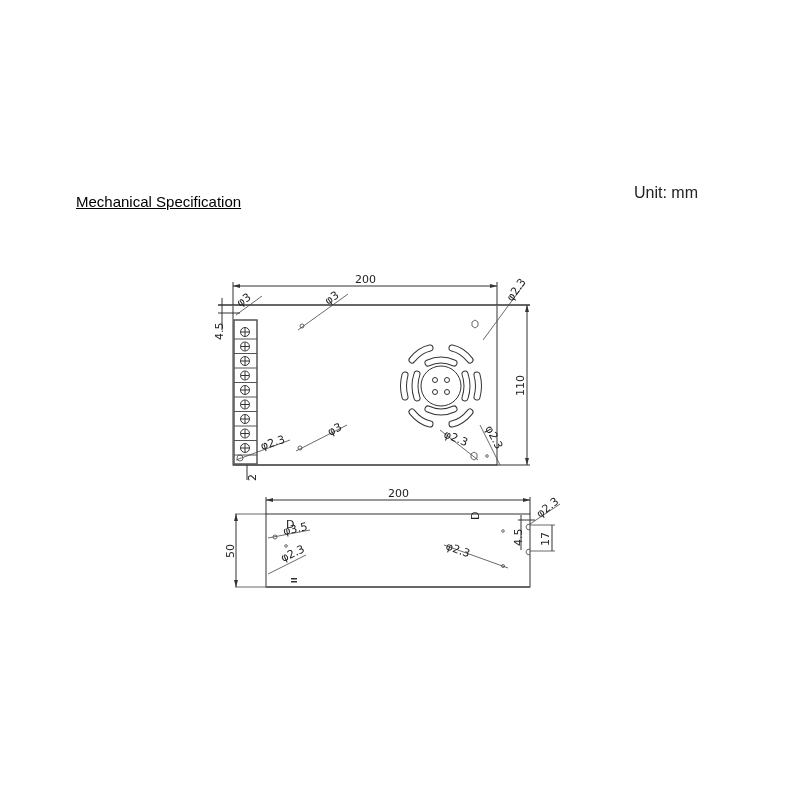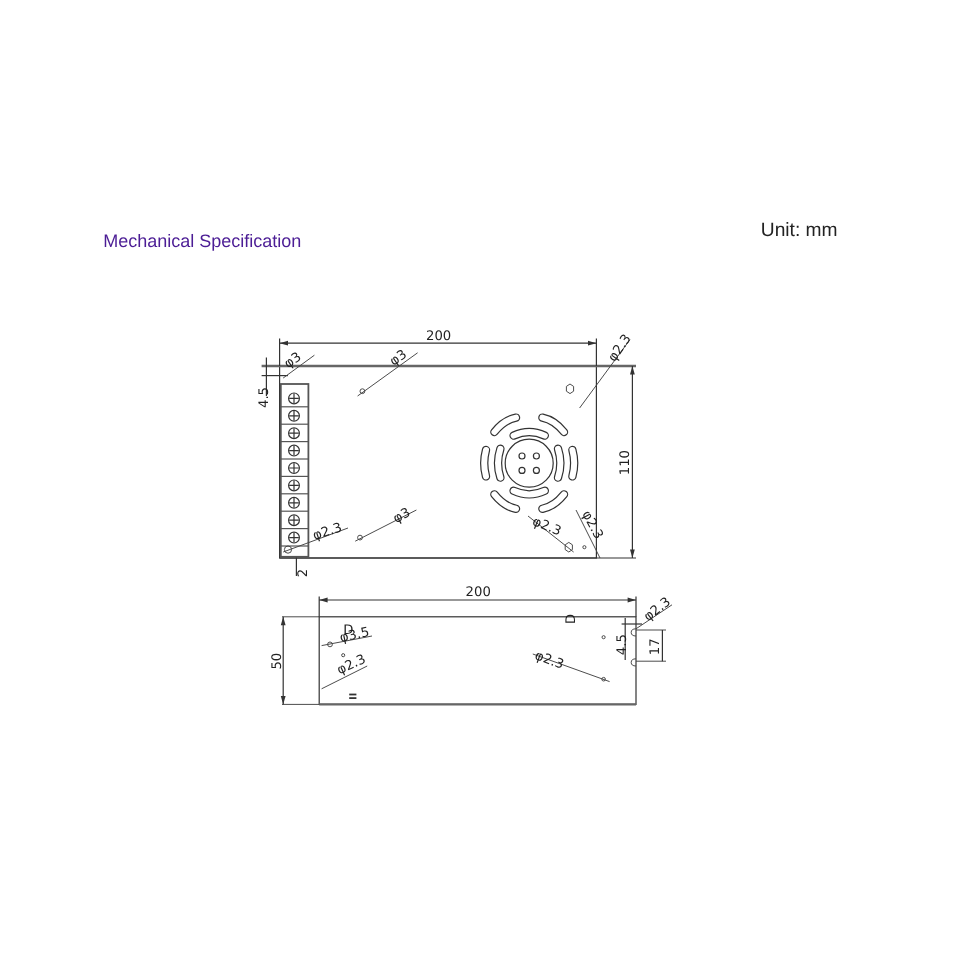--- a/index.html
+++ b/index.html
@@ -1,17 +1,17 @@
 <!DOCTYPE html>
 <html><head>
   <meta charset="utf-8">
   <style>
     html, body { margin: 0; padding: 0; background: #ffffff; }
     body { width: 800px; height: 800px; position: relative; overflow: hidden; font-family: "Liberation Sans", sans-serif; }
-    .title { position: absolute; left: 86px; top: 193px; font-size: 15px; color: #4c1d95; }
+    .title { position: absolute; left: 76px; top: 193px; font-size: 15px; color: #000000; text-decoration: underline; }
     .unit { position: absolute; left: 634px; top: 184px; font-size: 16px; color: #222; }
     svg { position: absolute; left: 0; top: 0; }
     .dim { font-family: "DejaVu Sans", sans-serif; font-size: 11px; fill: #222; }
     .ln { stroke: #333; stroke-width: 1; fill: none; }
     .thick { stroke: #666; stroke-width: 2; fill: none; }
     .thin { stroke: #444; stroke-width: 0.8; fill: none; }
   </style>
 </head>
 <body>
 

